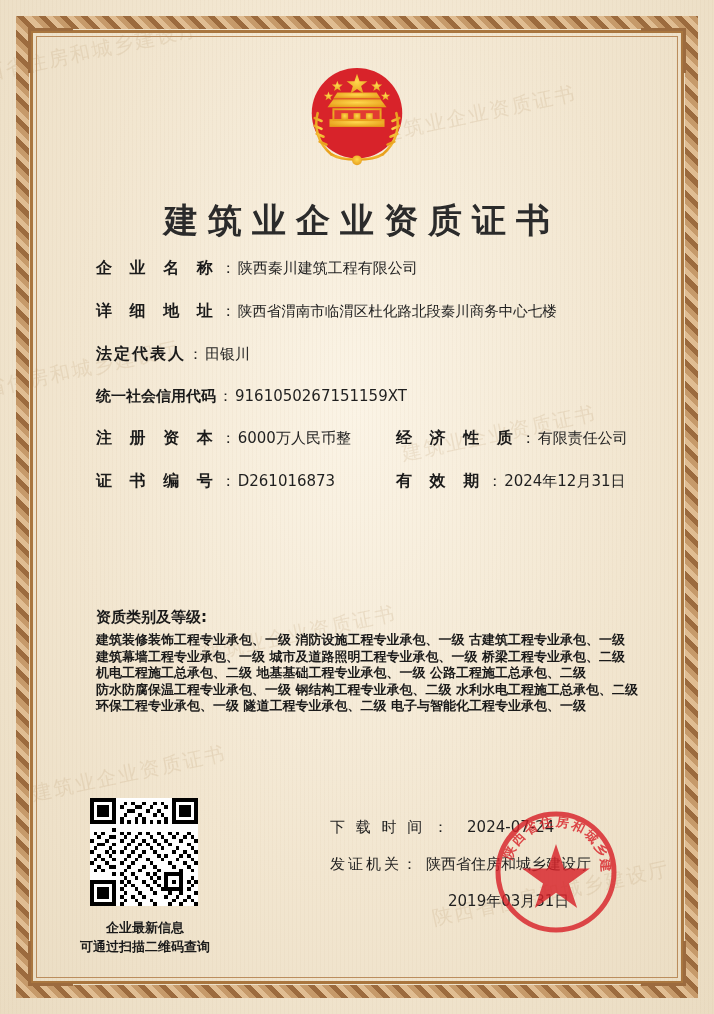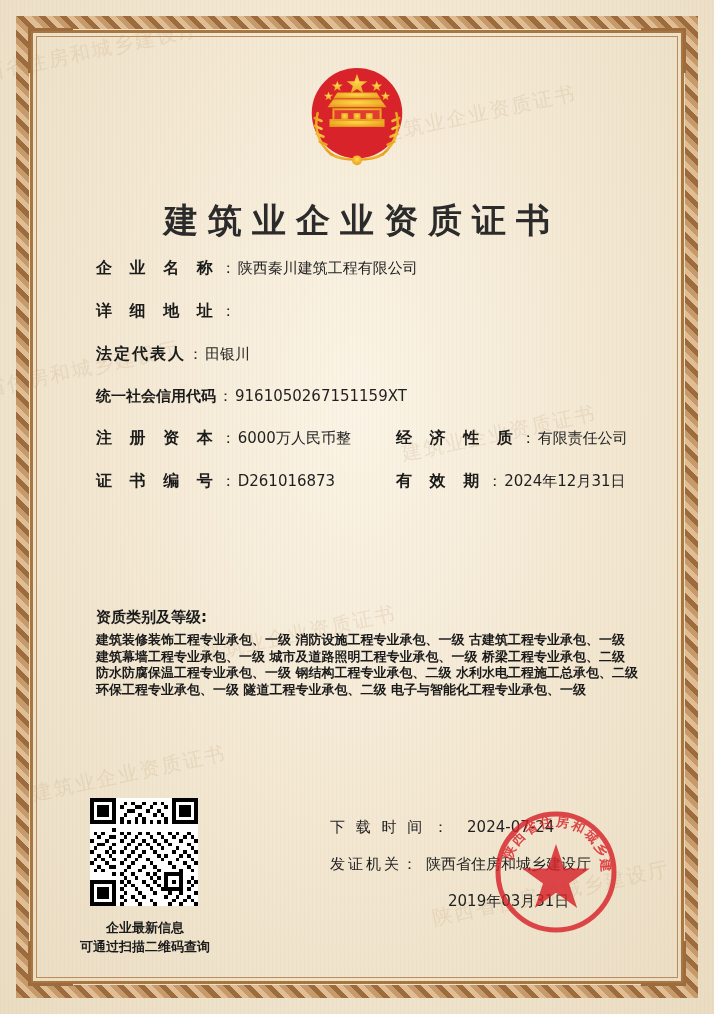--- a/index.html
+++ b/index.html
@@ -306,20 +306,21 @@
 
     <div class="row">
       <span class="lbl sp4">企 业 名 称</span>
       <span class="colon">：</span>
       <span class="val">陕西秦川建筑工程有限公司</span>
     </div>
 
     <div class="row">
       <span class="lbl sp4">详 细 地 址</span>
       <span class="colon">：</span>
+      <span class="val small">陕西省渭南市临渭区杜化路北段秦川商务中心七楼</span>
     </div>
 
     <div class="row">
       <span class="lbl sp2">法定代表人</span>
       <span class="colon">：</span>
       <span class="val">田银川</span>
     </div>
 
     <div class="row">
       <span class="lbl" style="font-size:15px;">统一社会信用代码</span>
@@ -352,20 +353,21 @@
         <span class="val">2024年12月31日</span>
       </span>
     </div>
 
   </div>
 
   <div class="qual-title">资质类别及等级:</div>
   <div class="qual-list">
     <div>建筑装修装饰工程专业承包、一级 消防设施工程专业承包、一级 古建筑工程专业承包、一级</div>
     <div>建筑幕墙工程专业承包、一级 城市及道路照明工程专业承包、一级 桥梁工程专业承包、二级</div>
+    <div>机电工程施工总承包、二级 地基基础工程专业承包、一级 公路工程施工总承包、二级</div>
     <div>防水防腐保温工程专业承包、一级 钢结构工程专业承包、二级 水利水电工程施工总承包、二级</div>
     <div>环保工程专业承包、一级 隧道工程专业承包、二级 电子与智能化工程专业承包、一级</div>
   </div>
 
   <div class="qr-wrap">
     <svg class="qr" viewBox="0 0 29 29" shape-rendering="crispEdges">
       <rect width="29" height="29" fill="#ffffff"></rect>
       <g fill="#000000">
 
         <rect x="0" y="0" width="7" height="1"></rect>

